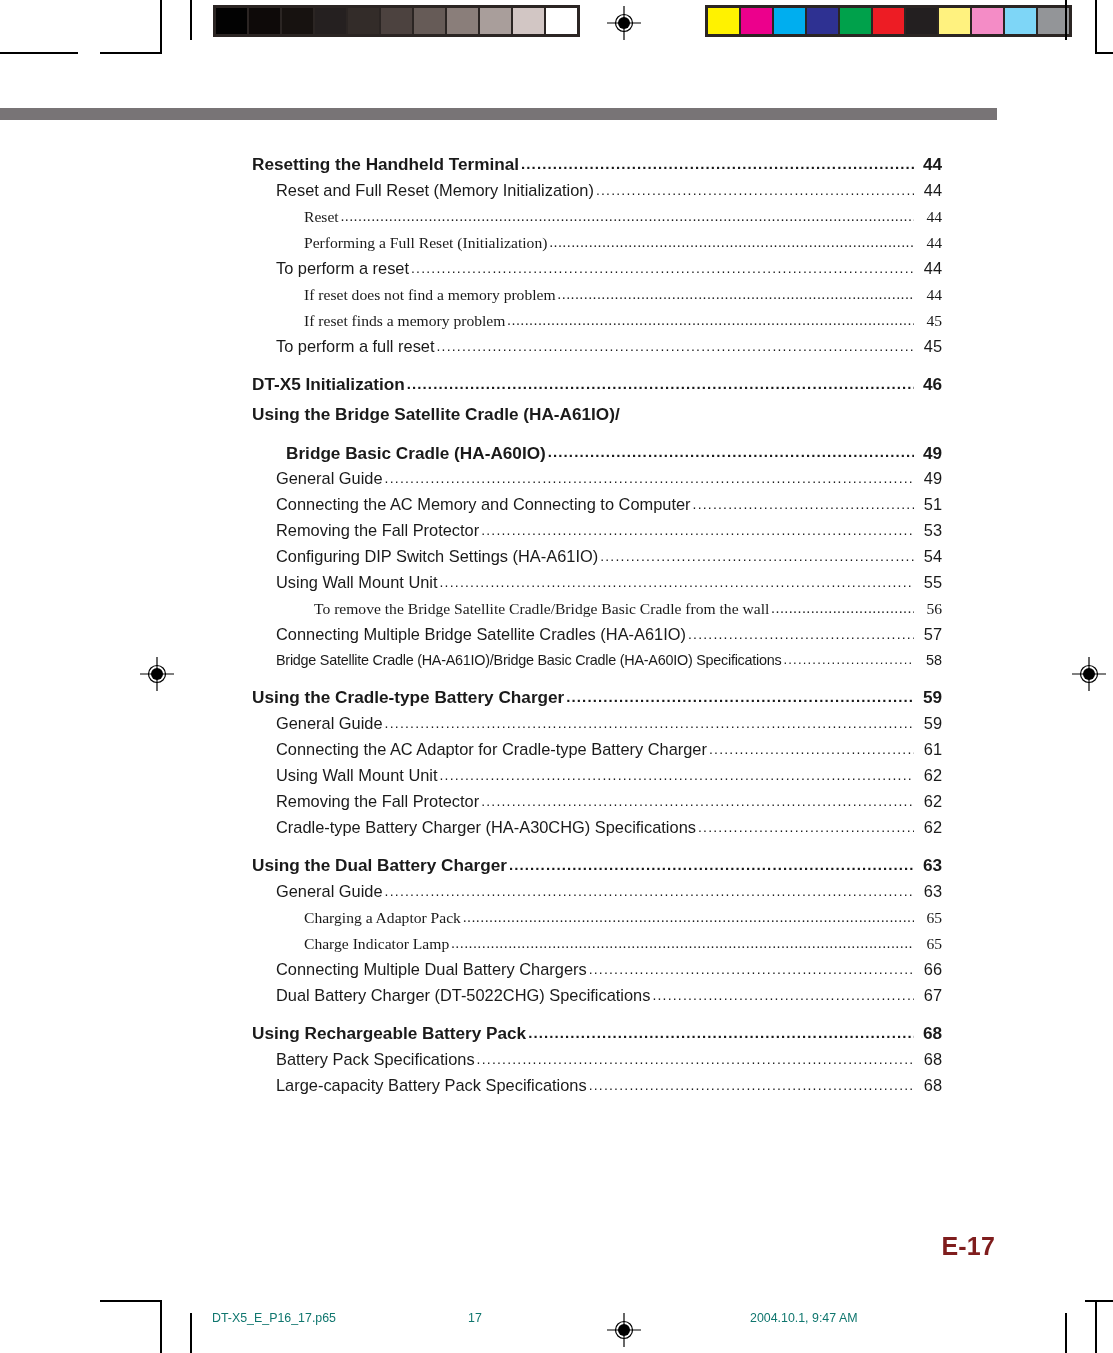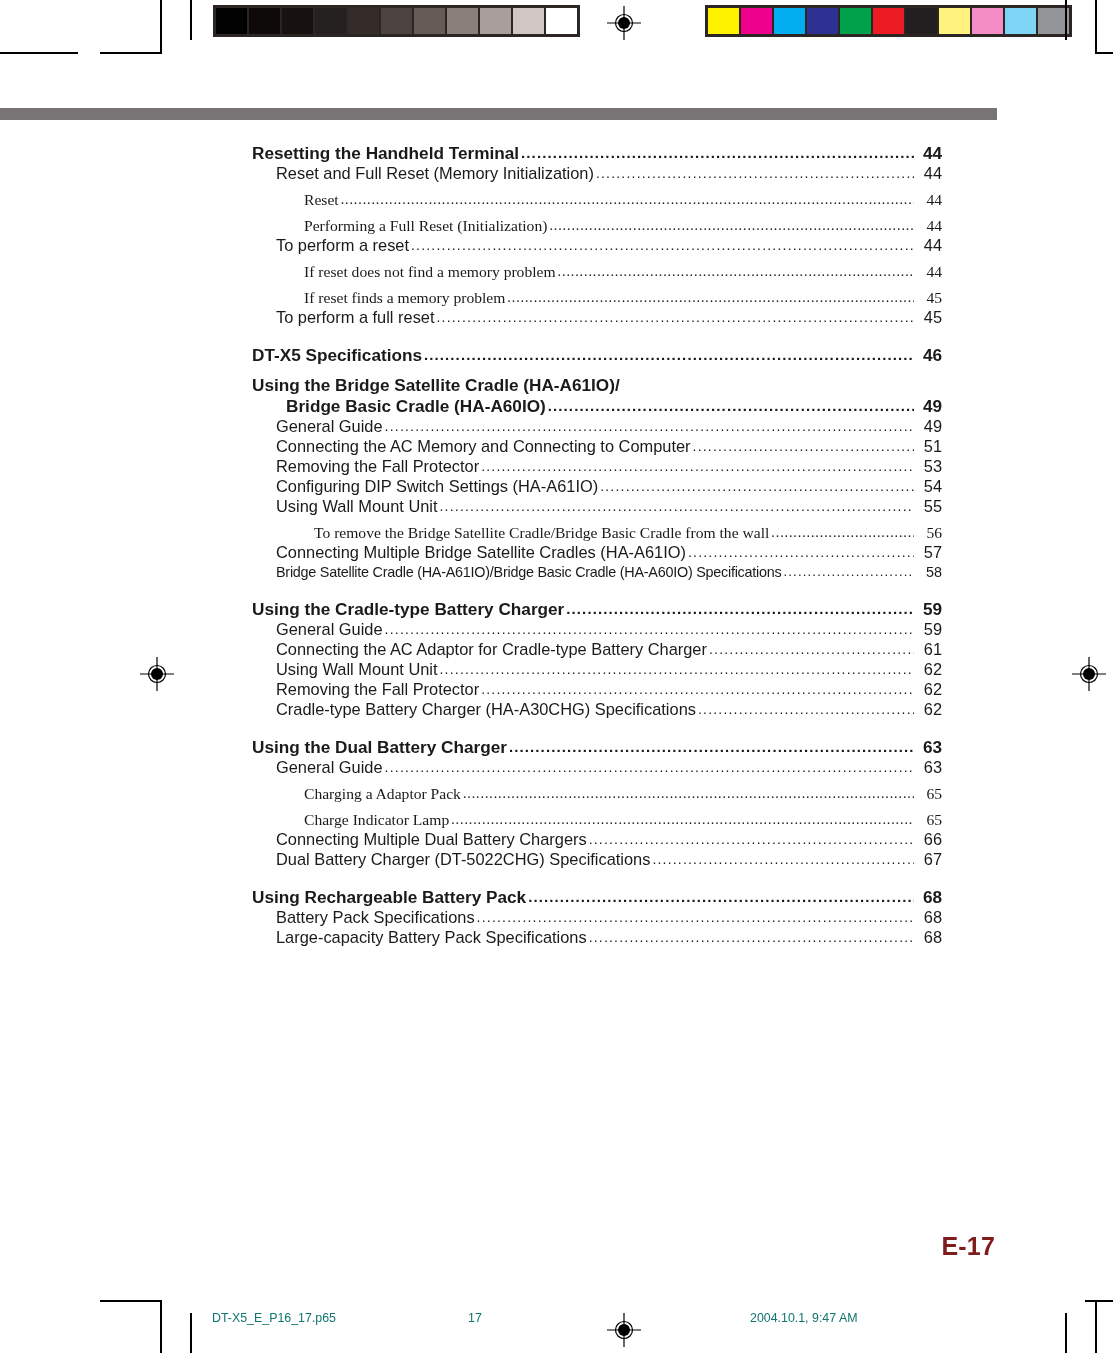--- a/index.html
+++ b/index.html
@@ -56,21 +56,21 @@
     top: 108px;
     width: 997px;
     height: 12px;
     background: #787476;
   }
 
   
   #toc {
     position: absolute;
     left: 0;
-    top: 143px;
+    top: 154px;
     width: 986px;
   }
 
   .toc-row {
     display: flex;
     align-items: baseline;
     width: 690px;
     margin-left: 252px;
   }
 
@@ -113,21 +113,21 @@
     margin-left: 252px;
     width: 690px;
     margin-top: 1px;
   }
   .lvl1-wrap .toc-title { padding-left: 34px; }
 
   
   .lvl2 {
     font-size: 16.4px;
     line-height: 19px;
-    margin-top: 0;
+    margin-top: 6px;
   }
   .lvl2 .toc-title { padding-left: 24px; }
   .lvl2 .toc-dots { font-size: 14px; letter-spacing: 1.2px; }
 
   
   .lvl2.condensed { font-size: 14.4px; }
   .lvl2.condensed .toc-title { letter-spacing: -0.25px; }
   .lvl2.condensed .toc-dots { font-size: 13px; }
 
   
@@ -278,26 +278,26 @@
       <span class="toc-title">If reset finds a memory problem</span>
       <span class="toc-dots">............................................................................................................................................................................................................................</span>
       <span class="toc-page">45</span>
     </div>
     <div class="toc-row lvl2">
       <span class="toc-title">To perform a full reset</span>
       <span class="toc-dots">............................................................................................................................................................................................................................</span>
       <span class="toc-page">45</span>
     </div>
     <div class="toc-row lvl1 gap-before">
-      <span class="toc-title">DT-X5 Specifications</span>
+      <span class="toc-title">DT-X5 Initialization</span>
       <span class="toc-dots">............................................................................................................................................................................................................................</span>
       <span class="toc-page">46</span>
     </div>
     <div class="lvl1-wrap" style="margin-top: 9px;"><span class="toc-title" style="padding-left: 0px;">Using the Bridge Satellite Cradle (HA-A61IO)/</span></div>
-    <div class="toc-row lvl1" style="margin-top: 1px;">
+    <div class="toc-row lvl1" style="margin-top: 19px; align-items: center;">
       <span class="toc-title" style="padding-left: 34px;">Bridge Basic Cradle (HA-A60IO)</span>
       <span class="toc-dots">............................................................................................................................................................................................................................</span>
       <span class="toc-page">49</span>
     </div>
     <div class="toc-row lvl2">
       <span class="toc-title">General Guide</span>
       <span class="toc-dots">............................................................................................................................................................................................................................</span>
       <span class="toc-page">49</span>
     </div>
     <div class="toc-row lvl2">

